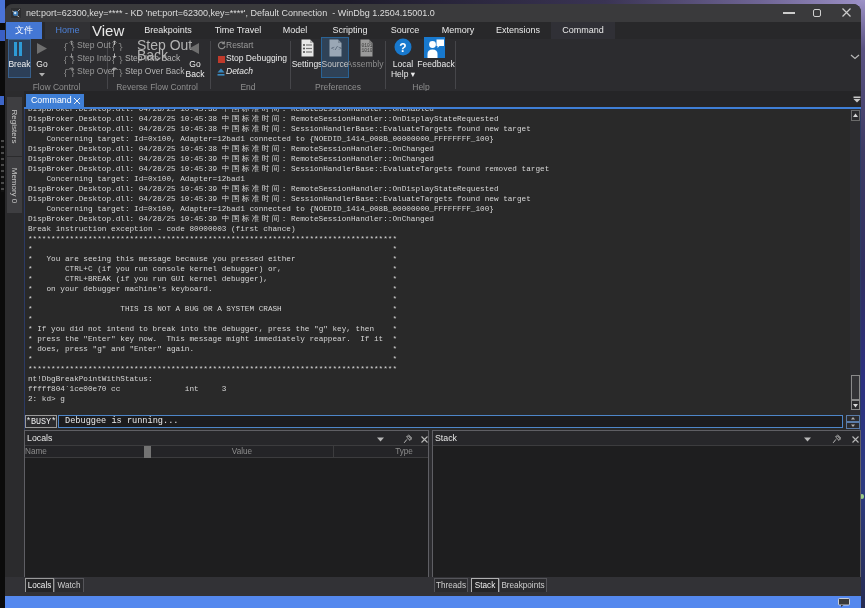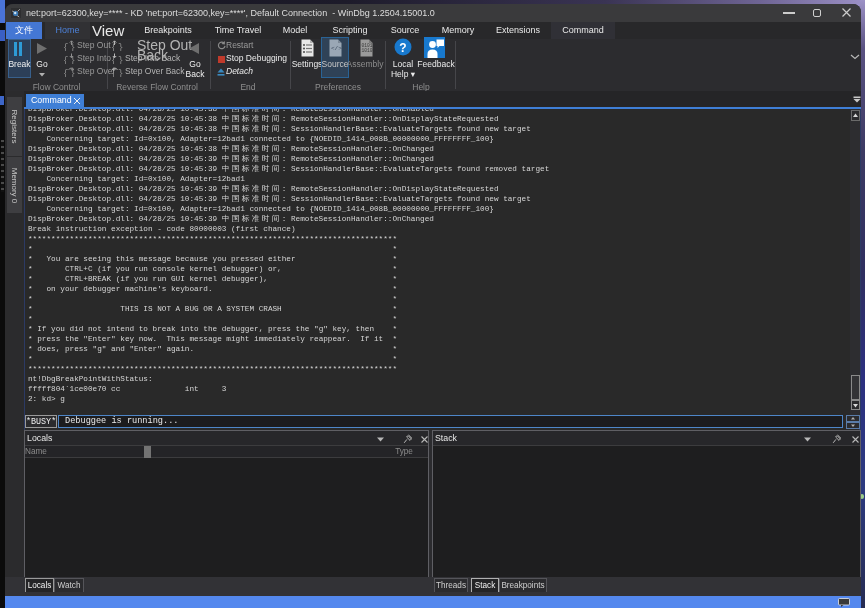--- a/index.html
+++ b/index.html
@@ -315,20 +315,21 @@
       </svg>
     </div>
   <div class="abs" style="left:415px;top:430.5px;width:9px;height:9px;">
       <svg width="9" height="9">
         <path d="M1.5 1.5 L7.5 7.5 M7.5 1.5 L1.5 7.5" stroke="#b8b8b8" stroke-width="1.1"></path>
       </svg>
     </div>
 
   <div class="abs" style="left:20px;top:442px;width:403px;height:12px;background:#242427;border-bottom:1px solid #3c3c3e;"></div>
   <div class="abs" style="left:20px;top:442px;width:126px;height:12px;color:#8c8c8c;font-size:8.2px;text-align:left;line-height:12px;border-right:7px solid #737373;">Name</div>
+  <div class="abs" style="left:146px;top:442px;width:183px;height:12px;color:#8c8c8c;font-size:8.2px;text-align:center;line-height:12px;border-right:1px solid #3c3c3e;">Value</div>
   <div class="abs" style="left:329px;top:442px;width:140px;height:12px;color:#8c8c8c;font-size:8.2px;text-align:center;line-height:12px;">Type</div>
 
   <div class="abs" style="left:427px;top:426px;width:429px;height:163px;background:#1e1e1f;border:1px solid #5f5f64;"></div>
   <div class="abs" style="left:428px;top:427px;width:427px;height:15px;background:#27272a;border-bottom:1px solid #3c3c3e;"></div>
   <div class="abs" style="left:430px;top:427px;width:60px;height:15px;color:#e8e8e8;font-size:8.8px;line-height:15px;">Stack</div>
   <div class="abs" style="left:798px;top:432px;width:9px;height:7px;">
       <svg width="9" height="7">
         <path d="M1 1.5 L4.5 5.5 L8 1.5 Z" fill="#b8b8b8"></path>
       </svg>
     </div>

